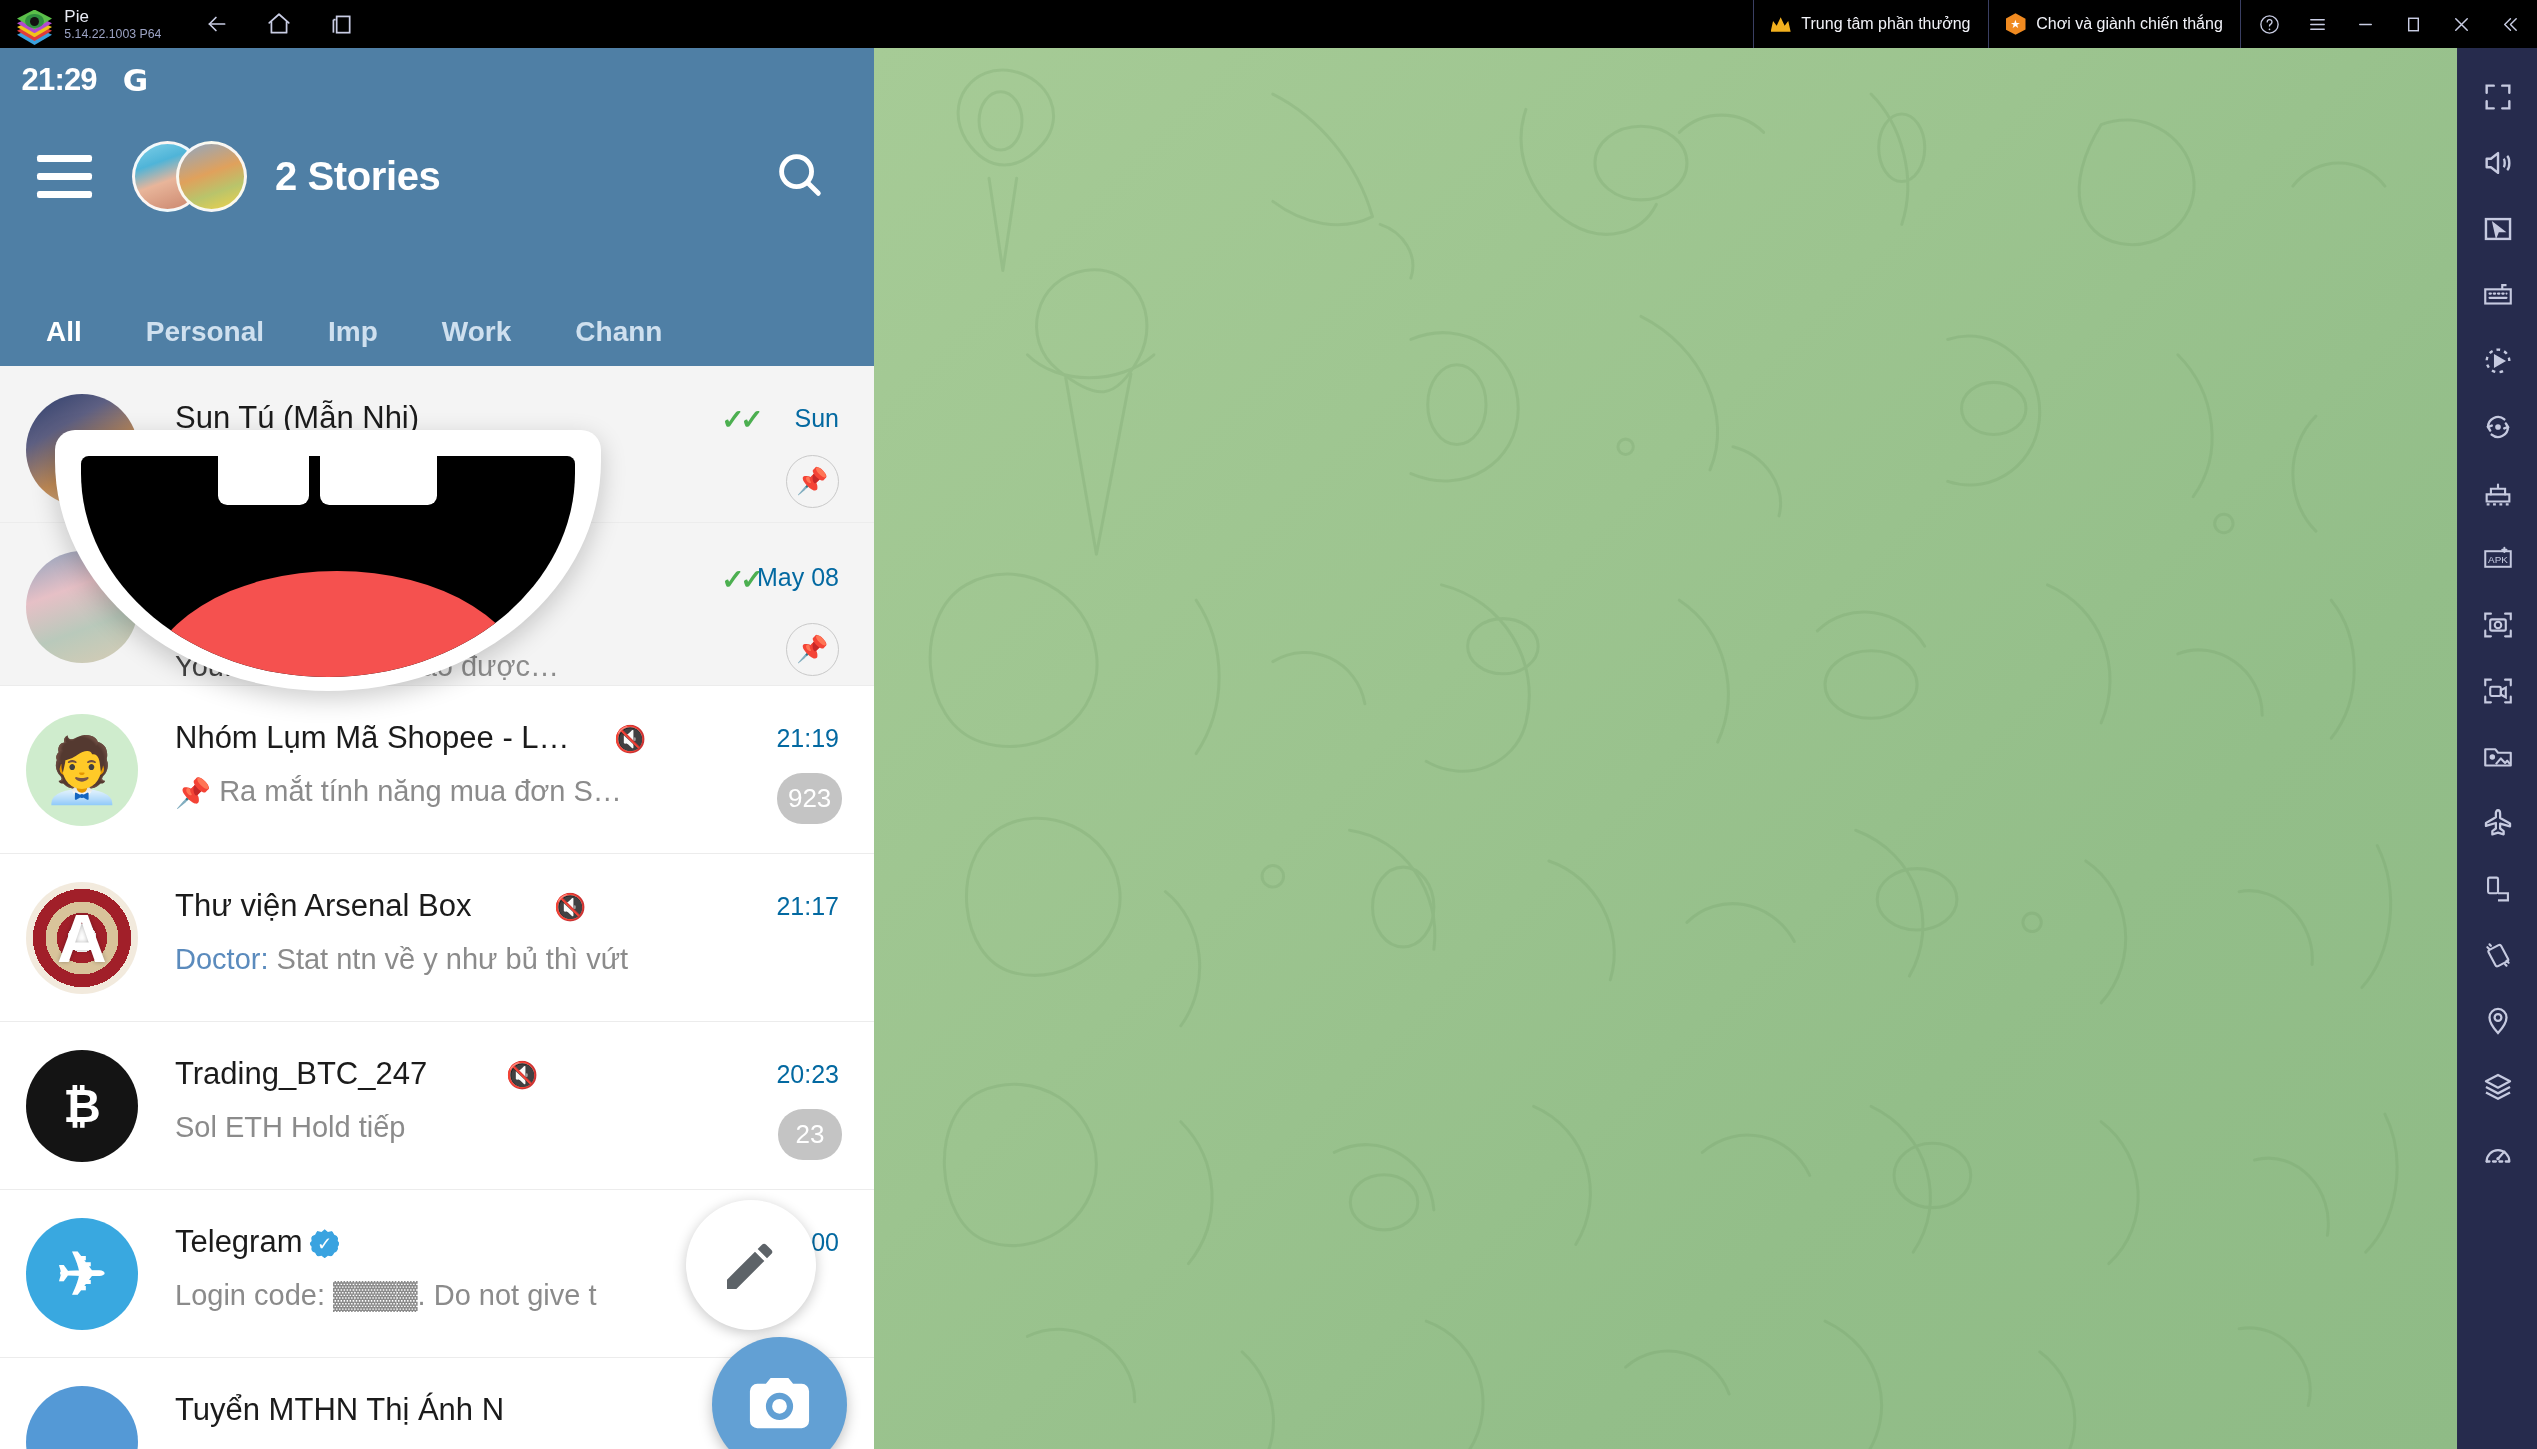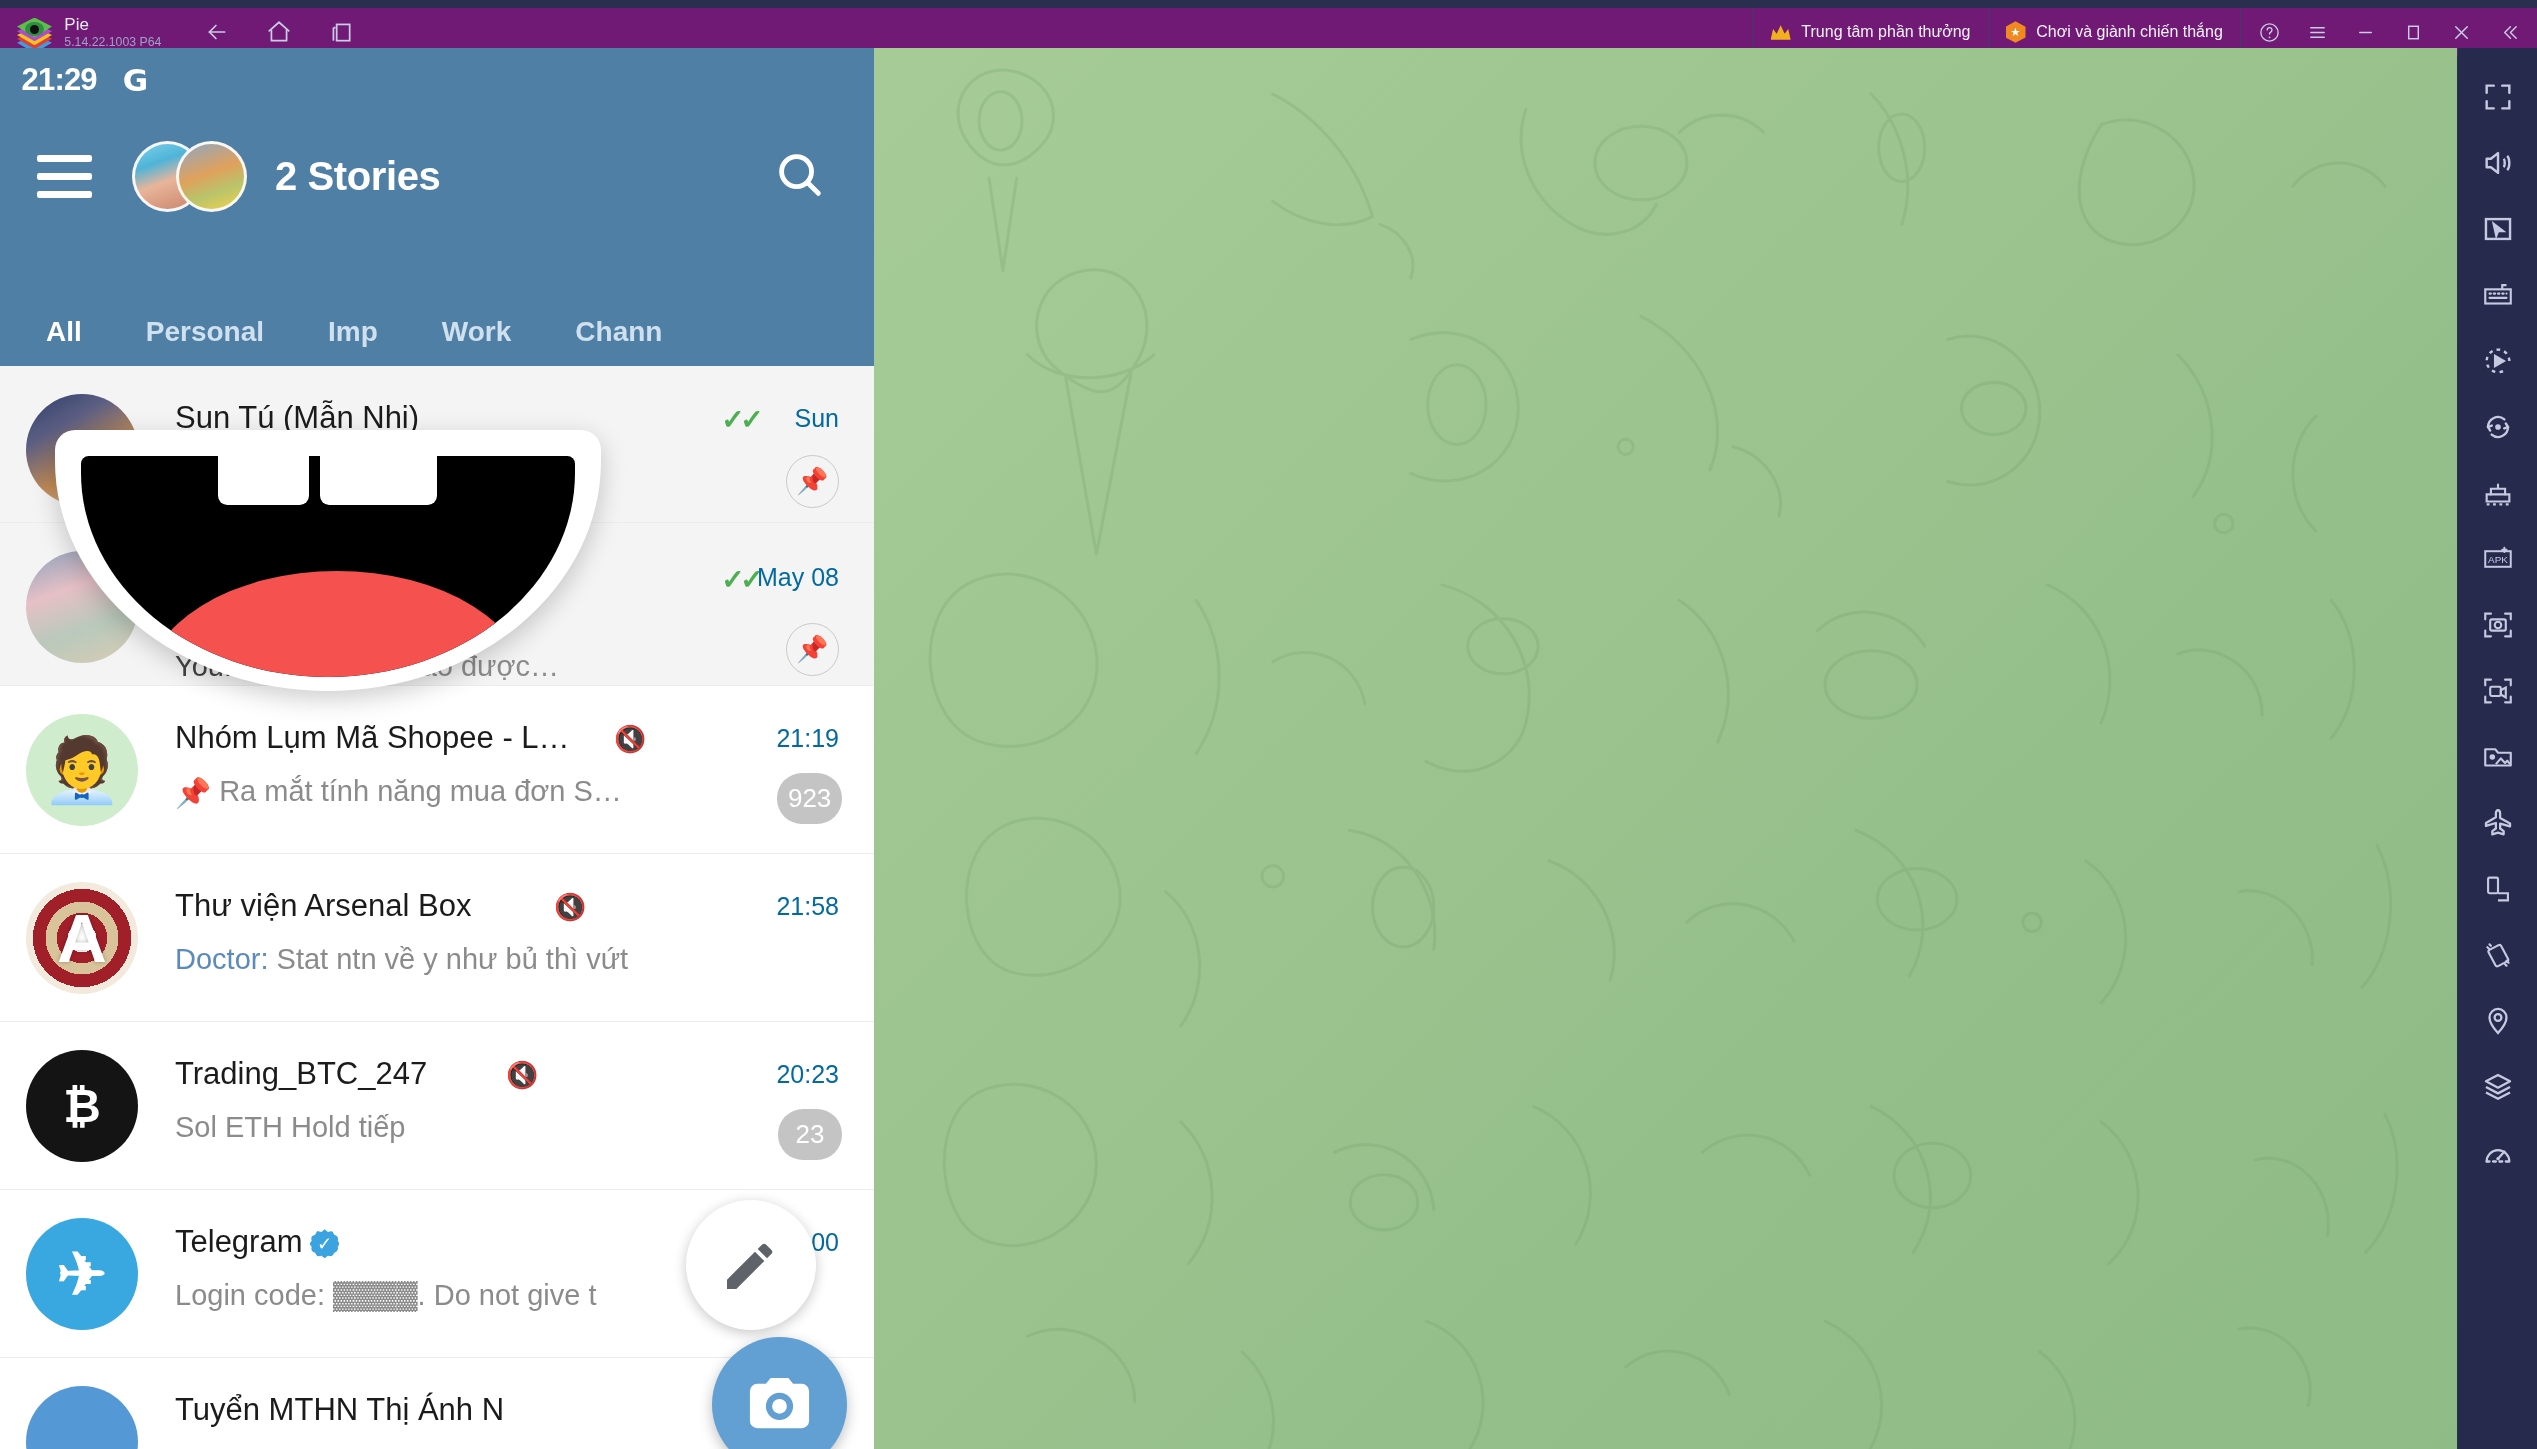--- a/index.html
+++ b/index.html
@@ -6,21 +6,21 @@
   body{
     width:2538px;height:1450px;overflow:hidden;
     font-family:"Liberation Sans", sans-serif;
     background:#2a2e4f;
   }
   .app{position:relative;width:2538px;height:1450px;}
 
   
   .titlebar{
     position:absolute;left:0;top:0;width:2538px;height:48px;
-    background:#701a75;display:flex;align-items:center;margin-top:8px;
+    background:#000000;display:flex;align-items:center;
   }
   .bs-logo{margin-left:17px;width:35px;height:35px;position:relative;flex:0 0 auto;}
   .bs-logo i{position:absolute;left:0;display:block;width:35px;height:17px;border-radius:3.1px;
      transform:skewX(0deg);}
   .bs-logo .l1{top:20px;background:#3aa0dd;clip-path:polygon(50% 0,100% 45%,50% 100%,0 45%);height:18.4px;}
   .bs-logo .l2{top:16px;background:#e03c3c;clip-path:polygon(50% 0,100% 45%,50% 100%,0 45%);height:18.4px;}
   .bs-logo .l3{top:12.3px;background:#f0c419;clip-path:polygon(50% 0,100% 45%,50% 100%,0 45%);height:18.4px;}
   .bs-logo .l4{top:8.4px;background:#b04ad0;clip-path:polygon(50% 0,100% 45%,50% 100%,0 45%);height:18.4px;}
   .bs-logo .l5{top:3.1px;background:#5bbf4a;clip-path:polygon(50% 0,100% 45%,50% 100%,0 45%);height:20px;}
   .bs-logo .eye{top:7.7px;left:8.4px;width:18.4px;height:14px;border-radius:50%;background:#2f8f3f;}
@@ -360,21 +360,21 @@
       <div class="chatrow">
         <div class="av" style="background:radial-gradient(circle,#fff 0 18%,#a11f29 18% 32%,#d8c39a 32% 46%,#a11f29 46% 62%,#f2eadd 62% 74%,#a11f29 74% 100%);">
           <div class="av-inner" style="font-size:69px;text-shadow:0 0 4.6px rgba(0,0,0,.3);">A</div>
         </div>
         <div class="row-title">Thư viện Arsenal Box</div>
         <div class="row-mute" style="left:554px;">🔇</div>
         <div class="row-sub">
           <span class="from">Doctor:</span>
           <span>Stat ntn về y như bủ thì vứt</span>
         </div>
-        <div class="row-time">21:58</div>
+        <div class="row-time">21:17</div>
       </div>
 
       <div class="chatrow">
         <div class="av" style="background:#141414;">
           <div class="av-inner" style="font-size:46px;">₿</div>
         </div>
         <div class="row-title">Trading_BTC_247</div>
         <div class="row-mute" style="left:506px;">🔇</div>
         <div class="row-sub">Sol  ETH Hold tiếp</div>
         <div class="row-time">20:23</div>

